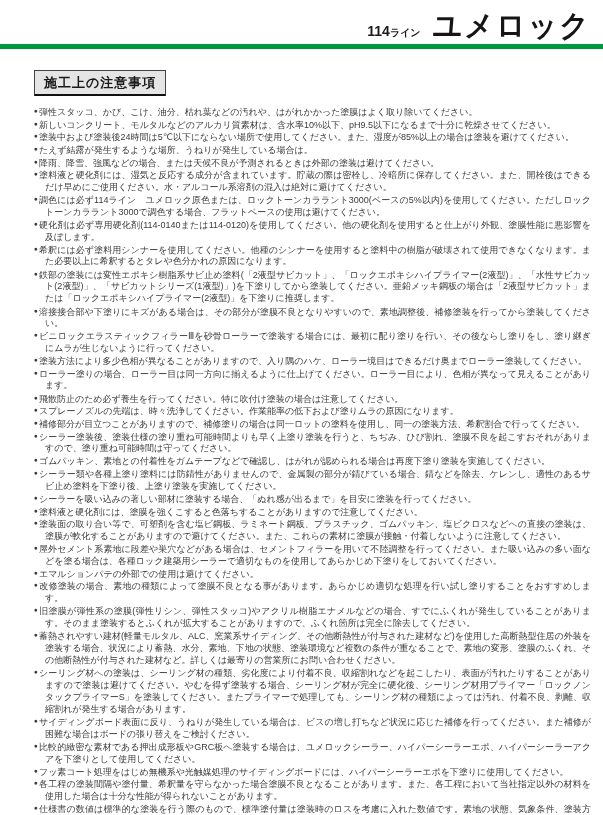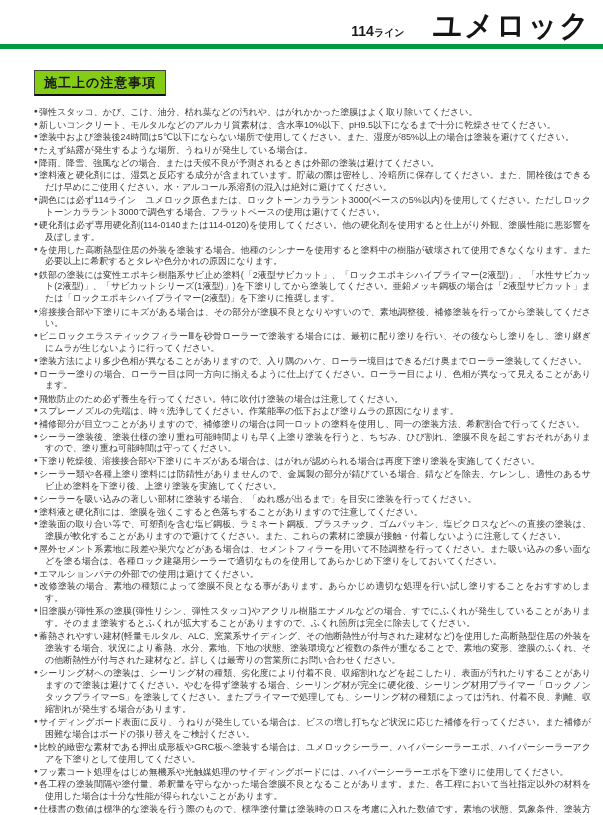--- a/index.html
+++ b/index.html
@@ -14,40 +14,40 @@
     height:44px;
     display:flex;
     justify-content:flex-end;
     align-items:flex-end;
     padding:0 12px 3px 0;
     box-sizing:border-box;
   }
   .line-label {
     font-weight:bold;
     color:#1a1a1a;
-    margin-right:28px;
+    margin-right:12px;
     font-size:14px;
     line-height:1;
     padding-bottom:3px;
   }
   .line-label .suffix { font-size:10px; }
   .brand-logo {
     font-size:29px;
     font-weight:900;
     color:#151515;
     letter-spacing:2px;
     line-height:1;
     transform:scaleY(1.05);
     font-family:"DejaVu Sans","Liberation Sans",sans-serif;
   }
   .green-bar { height:5px; background:#009a3e; }
   .section-title {
     display:inline-block;
     margin:21px 0 7px 34px;
-    background:#84cc16;
+    background:#e5e5e5;
     border:1px solid #444;
     border-bottom:2px solid #111;
     padding:3px 9px 2px 9px;
     font-size:13px;
     font-weight:bold;
     color:#1a1a1a;
     letter-spacing:1px;
   }
   .notes {
     margin:2px 12px 0 34px;
@@ -81,31 +81,31 @@
 
 <div class="notes">
     <div class="note"><span class="bullet">●</span><span>弾性スタッコ、かび、こけ、油分、枯れ葉などの汚れや、はがれかかった塗膜はよく取り除いてください。</span></div>
     <div class="note"><span class="bullet">●</span><span>新しいコンクリート、モルタルなどのアルカリ質素材は、含水率10%以下、pH9.5以下になるまで十分に乾燥させてください。</span></div>
     <div class="note"><span class="bullet">●</span><span>塗装中および塗装後24時間は5℃以下にならない場所で使用してください。また、湿度が85%以上の場合は塗装を避けてください。</span></div>
     <div class="note"><span class="bullet">●</span><span>たえず結露が発生するような場所、うねりが発生している場合は。</span></div>
     <div class="note"><span class="bullet">●</span><span>降雨、降雪、強風などの場合、または天候不良が予測されるときは外部の塗装は避けてください。</span></div>
     <div class="note"><span class="bullet">●</span><span>塗料液と硬化剤には、湿気と反応する成分が含まれています。貯蔵の際は密栓し、冷暗所に保存してください。また、開栓後はできるだけ早めにご使用ください。水・アルコール系溶剤の混入は絶対に避けてください。</span></div>
     <div class="note"><span class="bullet">●</span><span>調色には必ず114ライン　ユメロック原色または、ロックトーンカララント3000(ベースの5%以内)を使用してください。ただしロックトーンカララント3000で調色する場合、フラットベースの使用は避けてください。</span></div>
     <div class="note"><span class="bullet">●</span><span>硬化剤は必ず専用硬化剤(114-0140または114-0120)を使用してください。他の硬化剤を使用すると仕上がり外観、塗膜性能に悪影響を及ぼします。</span></div>
-    <div class="note"><span class="bullet">●</span><span>を使用した高断熱型住居の外装を塗装する場合。他種のシンナーを使用すると塗料中の樹脂が破壊されて使用できなくなります。また必要以上に希釈するとタレや色分かれの原因になります。</span></div>
+    <div class="note"><span class="bullet">●</span><span>希釈には必ず塗料用シンナーを使用してください。他種のシンナーを使用すると塗料中の樹脂が破壊されて使用できなくなります。また必要以上に希釈するとタレや色分かれの原因になります。</span></div>
     <div class="note"><span class="bullet">●</span><span>鉄部の塗装には変性エポキシ樹脂系サビ止め塗料(「2液型サビカット」、「ロックエポキシハイプライマー(2液型)」、「水性サビカット(2液型)」、「サビカットシリーズ(1液型)」)を下塗りしてから塗装してください。亜鉛メッキ鋼板の場合は「2液型サビカット」または「ロックエポキシハイプライマー(2液型)」を下塗りに推奨します。</span></div>
     <div class="note"><span class="bullet">●</span><span>溶接接合部や下塗りにキズがある場合は、その部分が塗膜不良となりやすいので、素地調整後、補修塗装を行ってから塗装してください。</span></div>
     <div class="note"><span class="bullet">●</span><span>ビニロックエラスティックフィラーⅢを砂骨ローラーで塗装する場合には、最初に配り塗りを行い、その後ならし塗りをし、塗り継ぎにムラが生じないように行ってください。</span></div>
     <div class="note"><span class="bullet">●</span><span>塗装方法により多少色相が異なることがありますので、入り隅のハケ、ローラー境目はできるだけ奥までローラー塗装してください。</span></div>
     <div class="note"><span class="bullet">●</span><span>ローラー塗りの場合、ローラー目は同一方向に揃えるように仕上げてください。ローラー目により、色相が異なって見えることがあります。</span></div>
     <div class="note"><span class="bullet">●</span><span>飛散防止のため必ず養生を行ってください。特に吹付け塗装の場合は注意してください。</span></div>
     <div class="note"><span class="bullet">●</span><span>スプレーノズルの先端は、時々洗浄してください。作業能率の低下および塗りムラの原因になります。</span></div>
     <div class="note"><span class="bullet">●</span><span>補修部分が目立つことがありますので、補修塗りの場合は同一ロットの塗料を使用し、同一の塗装方法、希釈割合で行ってください。</span></div>
     <div class="note"><span class="bullet">●</span><span>シーラー塗装後、塗装仕様の塗り重ね可能時間よりも早く上塗り塗装を行うと、ちぢみ、ひび割れ、塗膜不良を起こすおそれがありますので、塗り重ね可能時間は守ってください。</span></div>
-    <div class="note"><span class="bullet">●</span><span>下塗り乾燥後、溶接接合部や下塗りにキズがある場合は、はがれが認められる場合は再度下塗り塗装を実施してください。</span></div>
+    <div class="note"><span class="bullet">●</span><span>ゴムパッキン、素地との付着性をガムテープなどで確認し、はがれが認められる場合は再度下塗り塗装を実施してください。</span></div>
     <div class="note"><span class="bullet">●</span><span>シーラー類や各種上塗り塗料には防錆性がありませんので、金属製の部分が錆びている場合、錆などを除去、ケレンし、適性のあるサビ止め塗料を下塗り後、上塗り塗装を実施してください。</span></div>
     <div class="note"><span class="bullet">●</span><span>シーラーを吸い込みの著しい部材に塗装する場合、「ぬれ感が出るまで」を目安に塗装を行ってください。</span></div>
     <div class="note"><span class="bullet">●</span><span>塗料液と硬化剤には、塗膜を強くこすると色落ちすることがありますので注意してください。</span></div>
     <div class="note"><span class="bullet">●</span><span>塗装面の取り合い等で、可塑剤を含む塩ビ鋼板、ラミネート鋼板、プラスチック、ゴムパッキン、塩ビクロスなどへの直接の塗装は、塗膜が軟化することがありますので避けてください。また、これらの素材に塗膜が接触・付着しないように注意してください。</span></div>
     <div class="note"><span class="bullet">●</span><span>屋外セメント系素地に段差や巣穴などがある場合は、セメントフィラーを用いて不陸調整を行ってください。また吸い込みの多い面などを塗る場合は、各種ロック建築用シーラーで適切なものを使用してあらかじめ下塗りをしておいてください。</span></div>
     <div class="note"><span class="bullet">●</span><span>エマルションパテの外部での使用は避けてください。</span></div>
     <div class="note"><span class="bullet">●</span><span>改修塗装の場合、素地の種類によって塗膜不良となる事があります。あらかじめ適切な処理を行い試し塗りすることをおすすめします。</span></div>
     <div class="note"><span class="bullet">●</span><span>旧塗膜が弾性系の塗膜(弾性リシン、弾性スタッコ)やアクリル樹脂エナメルなどの場合、すでにふくれが発生していることがあります。そのまま塗装するとふくれが拡大することがありますので、ふくれ箇所は完全に除去してください。</span></div>
     <div class="note"><span class="bullet">●</span><span>蓄熱されやすい建材(軽量モルタル、ALC、窯業系サイディング、その他断熱性が付与された建材など)を使用した高断熱型住居の外装を塗装する場合、状況により蓄熱、水分、素地、下地の状態、塗装環境など複数の条件が重なることで、素地の変形、塗膜のふくれ、その他断熱性が付与された建材など。詳しくは最寄りの営業所にお問い合わせください。</span></div>
     <div class="note"><span class="bullet">●</span><span>シーリング材への塗装は、シーリング材の種類、劣化度により付着不良、収縮割れなどを起こしたり、表面が汚れたりすることがありますので塗装は避けてください。やむを得ず塗装する場合、シーリング材が完全に硬化後、シーリング材用プライマー「ロックノンタックプライマーS」を塗装してください。またプライマーで処理しても、シーリング材の種類によっては汚れ、付着不良、剥離、収縮割れが発生する場合があります。</span></div>

